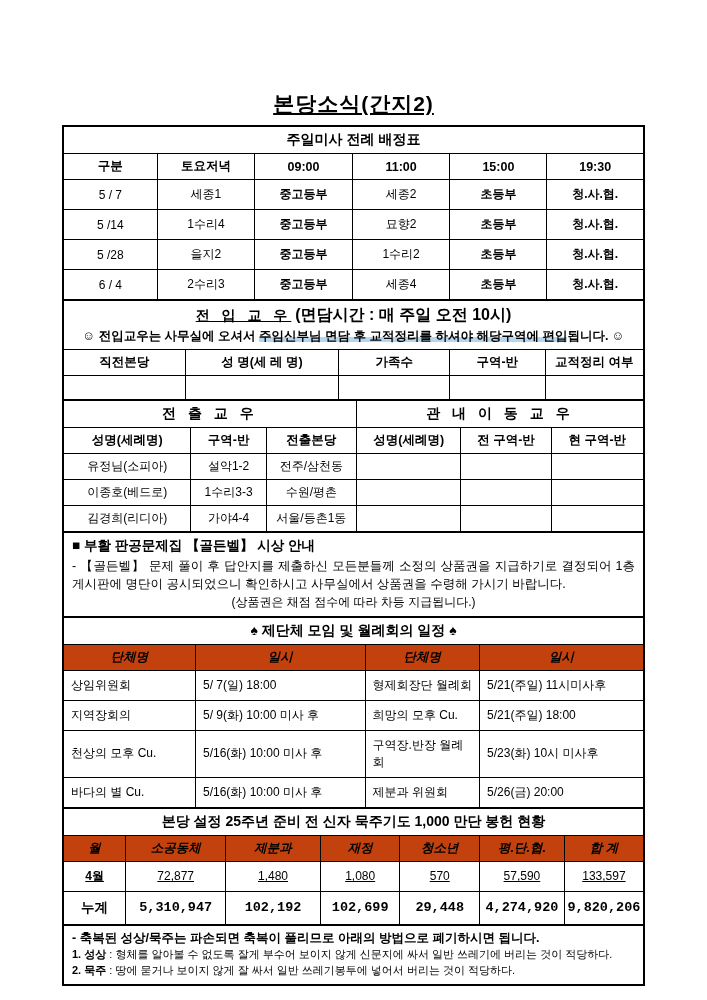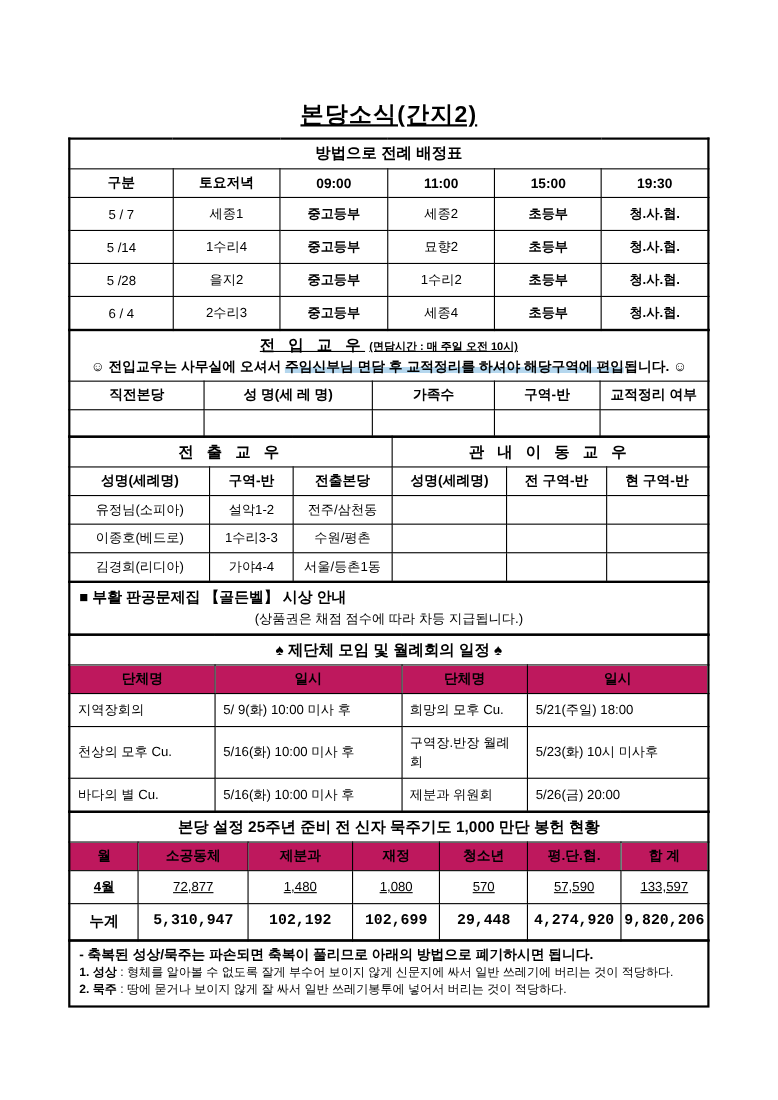--- a/index.html
+++ b/index.html
@@ -15,33 +15,33 @@
     text-align: center; font-size: 21px; font-weight: bold;
     text-decoration: underline; letter-spacing: 1px; margin-bottom: 7px;
   }
 
   table.t { width: 100%; border-collapse: collapse; table-layout: fixed; border: 2px solid #000; margin-top: -2px; }
   table.t:first-of-type { margin-top: 0; }
   table.t td { border: 1px solid #000; font-size: 12px; text-align: center; padding: 4px 2px; overflow: hidden; }
 
   tr.band td { font-size: 14px; font-weight: bold; padding: 4px 0; }
   tr.hdr td { font-weight: bold; font-size: 12.5px; }
-  .gray td { background: #be185d; }
+  .gray td { background: #c2410c; font-style: italic; }
 
   
   .mass tr.data td { padding: 6px 2px; }
   .mass tr.data td:nth-child(3),
   .mass tr.data td:nth-child(5),
   .mass tr.data td:nth-child(6) { font-weight: bold; }
 
   
   .tin-free { padding: 2px 4px; }
   .tin-title { font-size: 14px; text-align: center; }
   .tin-title .b { font-weight: bold; letter-spacing: 4px; text-decoration: underline; }
-  .tin-title .note { font-size: 10px; font-weight: bold; text-decoration: underline; letter-spacing: 0; }
+  .tin-title .note { font-size: 16px; font-weight: bold; letter-spacing: 0; }
   .tin-notice { font-size: 12.5px; font-weight: bold; text-align: center; margin-top: 2px; }
   .hl { background: linear-gradient(to bottom, transparent 55%, #b5d7ee 55%, #b5d7ee 96%, transparent 96%); }
   tr.empty td { height: 24px; }
 
   
   .wide-sp { letter-spacing: 4px; }
 
   
   .box { border: 2px solid #000; margin-top: -2px; padding: 4px 8px 5px 8px; }
   .gb-title { font-size: 13.5px; font-weight: bold; margin-bottom: 2px; }
@@ -73,21 +73,21 @@
     <colgroup>
         <col style="width:16.2%">
         <col style="width:16.8%">
         <col style="width:16.8%">
         <col style="width:16.8%">
         <col style="width:16.7%">
         <col style="width:16.7%">
       </colgroup>
     <tbody>
         <tr class="band">
-      <td colspan="6">방법으로 전례 배정표</td>
+      <td colspan="6">주일미사 전례 배정표</td>
     </tr>
     <tr class="hdr">
       <td>구분</td>
       <td>토요저녁</td>
       <td>09:00</td>
       <td>11:00</td>
       <td>15:00</td>
       <td>19:30</td>
     </tr>
     <tr class="data">
@@ -206,39 +206,46 @@
       <td>서울/등촌1동</td>
       <td></td>
       <td></td>
       <td></td>
     </tr>
   </tbody>
     </table>
 
   <div class="box">
     <div class="gb-title">■ 부활 판공문제집 【골든벨】 시상 안내</div>
+    <div class="gb-body">- 【골든벨】 문제 풀이 후 답안지를 제출하신 모든분들께 소정의 상품권을 지급하기로 결정되어 1층 게시판에 명단이 공시되었으니 확인하시고 사무실에서 상품권을 수령해 가시기 바랍니다.</div>
     <div class="gb-note">(상품권은 채점 점수에 따라 차등 지급됩니다.)</div>
   </div>
 
   <table class="t meet">
     <colgroup>
         <col style="width:22.8%">
         <col style="width:29.2%">
         <col style="width:19.7%">
         <col style="width:28.3%">
       </colgroup>
     <tbody>
         <tr class="band">
       <td colspan="4">♠ 제단체 모임 및 월례회의 일정 ♠</td>
     </tr>
     <tr class="hdr gray">
       <td>단체명</td>
       <td>일시</td>
       <td>단체명</td>
       <td>일시</td>
+    </tr>
+    <tr class="data">
+      <td>상임위원회</td>
+      <td>5/ 7(일) 18:00</td>
+      <td>형제회장단 월례회</td>
+      <td>5/21(주일) 11시미사후</td>
     </tr>
     <tr class="data">
       <td>지역장회의</td>
       <td>5/ 9(화) 10:00 미사 후</td>
       <td>희망의 모후 Cu.</td>
       <td>5/21(주일) 18:00</td>
     </tr>
     <tr class="data">
       <td>천상의 모후 Cu.</td>
       <td>5/16(화) 10:00 미사 후</td>

